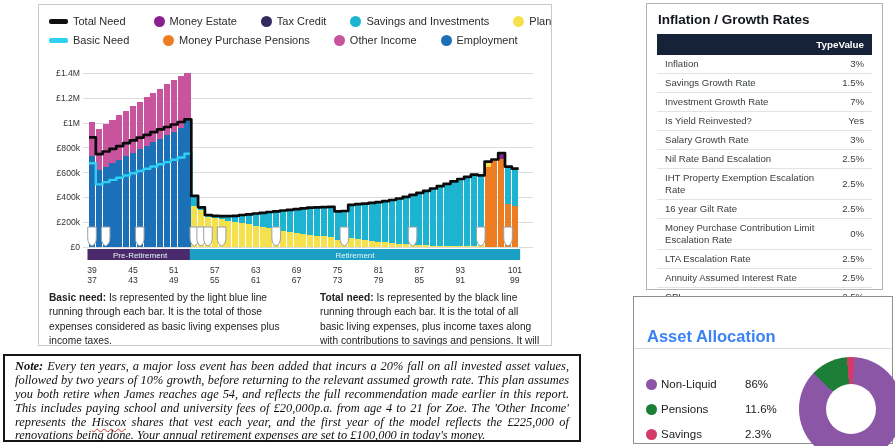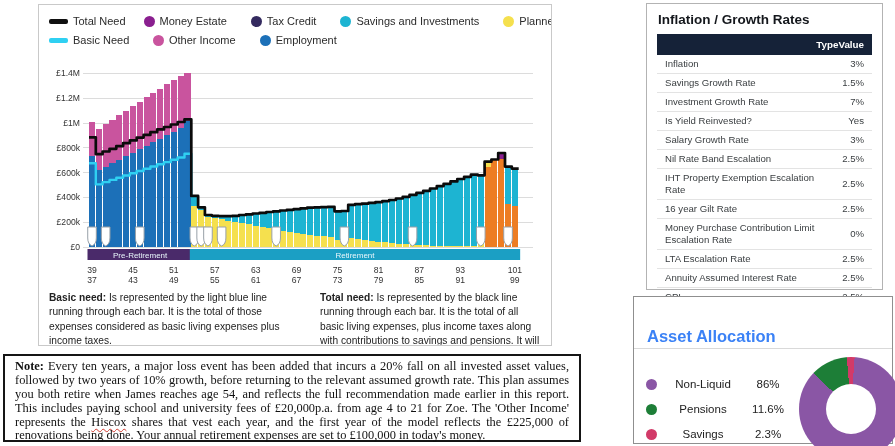--- a/index.html
+++ b/index.html
@@ -4,53 +4,53 @@
 <style>
   html,body{margin:0;padding:0;background:#fff;}
   #stage{position:relative;width:895px;height:446px;background:#fff;overflow:hidden;
          font-family:"Liberation Sans",sans-serif;color:#222;}
   .panel{position:absolute;background:#fff;box-sizing:border-box;}
   
   #chart-panel{left:38px;top:4px;width:514px;height:342px;border:1px solid #c9c9c9;overflow:hidden;}
   #legend{padding:10px 0 0 10px;}
   .lg-row{display:flex;align-items:center;margin-bottom:7px;}
   .lg-item{display:flex;align-items:center;margin-right:24px;}
-  .lg-item:first-child{width:86px;margin-right:18px;}
+  .lg-item:first-child{width:86px;margin-right:28px;}
   .lg-label{font-size:11px;color:#2b2b2b;margin-left:5px;white-space:nowrap;}
   .sw{display:inline-block;}
   .sw-line{width:19px;height:5px;border-radius:2px;}
   .sw-dot{width:11px;height:11px;border-radius:50%;}
   #flow-svg{position:absolute;left:2px;top:52px;}
   #descs{position:absolute;left:10px;top:286px;width:494px;display:grid;
          grid-template-columns:242px auto;column-gap:29px;font-size:10.2px;line-height:1.4;color:#222;}
   .desc b{font-weight:bold;}
   
   #note-box{left:3px;top:354px;width:578px;height:88px;border:2px solid #151515;
-            padding:4px 10px;font-family:"Liberation Serif",serif;
+            padding:4px 10px;font-family:"Liberation Serif",serif;font-style:italic;
             font-size:12.4px;line-height:1.12;color:#111;text-align:justify;}
   #note-box .note-lead{font-weight:bold;}
   .wavy{text-decoration:underline;text-decoration-style:wavy;text-decoration-color:#d23b2f;
         text-decoration-thickness:1px;text-underline-offset:2px;}
   
   #rates-panel{left:646px;top:3px;width:237px;height:287px;border:1px solid #b3b3b3;}
   #rates-title{font-size:13.5px;font-weight:bold;color:#14171c;padding:8px 11px 7px;}
   #rates-table{margin:0 10px;}
   .r-head{display:flex;justify-content:flex-end;background:#152238;color:#fff;
           font-size:9.8px;font-weight:bold;padding:5px 8px;}
   .r-row{display:flex;justify-content:space-between;align-items:center;font-size:9.6px;color:#3c4043;
          padding:3px 8px;border-bottom:1px solid #e3e3e3;min-height:11px;}
   .r-type{max-width:150px;line-height:1.25;}
   .r-val{white-space:nowrap;}
   
   #asset-panel{left:633px;top:296px;width:260px;height:148px;border:1px solid #8f8f8f;}
   #asset-title{font-size:16.5px;font-weight:bold;color:#3b82f6;padding:7px 13px 2px;
                border-bottom:1px solid #d9d9d9;margin-top:23px;}
   #asset-body{display:flex;align-items:center;padding:8px 10px 0 12px;}
   #asset-legend{display:grid;grid-template-columns:15px 84px 46px;row-gap:13px;align-items:center;
-                font-size:11.5px;color:#222;text-align:center;}
+                font-size:11.5px;color:#222;}
   .a-dot{width:11px;height:11px;border-radius:50%;}
   #donut{width:104px;height:104px;border-radius:50%;position:relative;margin-left:8px;flex:none;}
   #donut::after{content:"";position:absolute;left:27px;top:27px;width:50px;height:50px;
                 border-radius:50%;background:#fff;}
 </style>
 </head>
 <body>
 
 <div id="stage">
 
@@ -75,20 +75,24 @@
           </span>
           <span class="lg-item">
             <i class="sw sw-dot" style="background: rgb(245, 224, 78);"></i>
             <span class="lg-label">Planned Withdrawals</span>
           </span>
         </div>
         <div class="lg-row">
           <span class="lg-item">
             <i class="sw sw-line" style="background: rgb(47, 208, 242);"></i>
             <span class="lg-label">Basic Need</span>
+          </span>
+          <span class="lg-item">
+            <i class="sw sw-dot" style="background: rgb(237, 125, 35);"></i>
+            <span class="lg-label">Money Purchase Pensions</span>
           </span>
           <span class="lg-item">
             <i class="sw sw-dot" style="background: rgb(201, 84, 158);"></i>
             <span class="lg-label">Other Income</span>
           </span>
           <span class="lg-item">
             <i class="sw sw-dot" style="background: rgb(28, 112, 184);"></i>
             <span class="lg-label">Employment</span>
           </span>
         </div>

